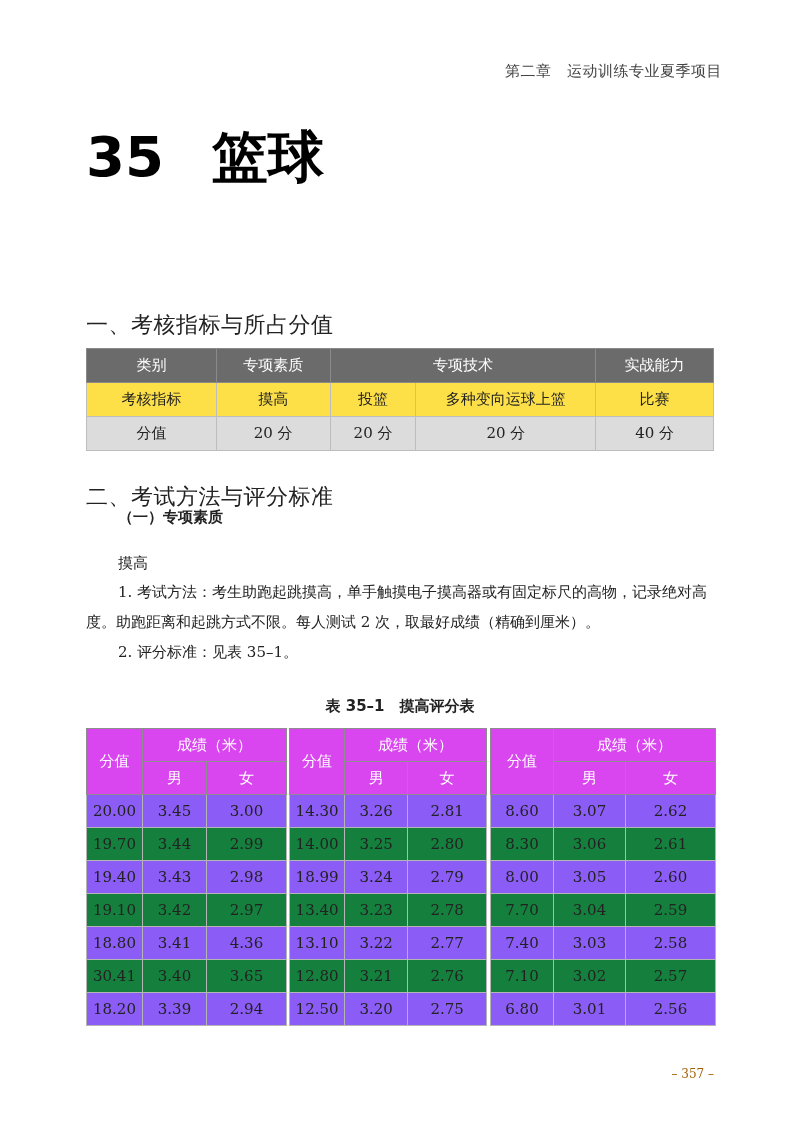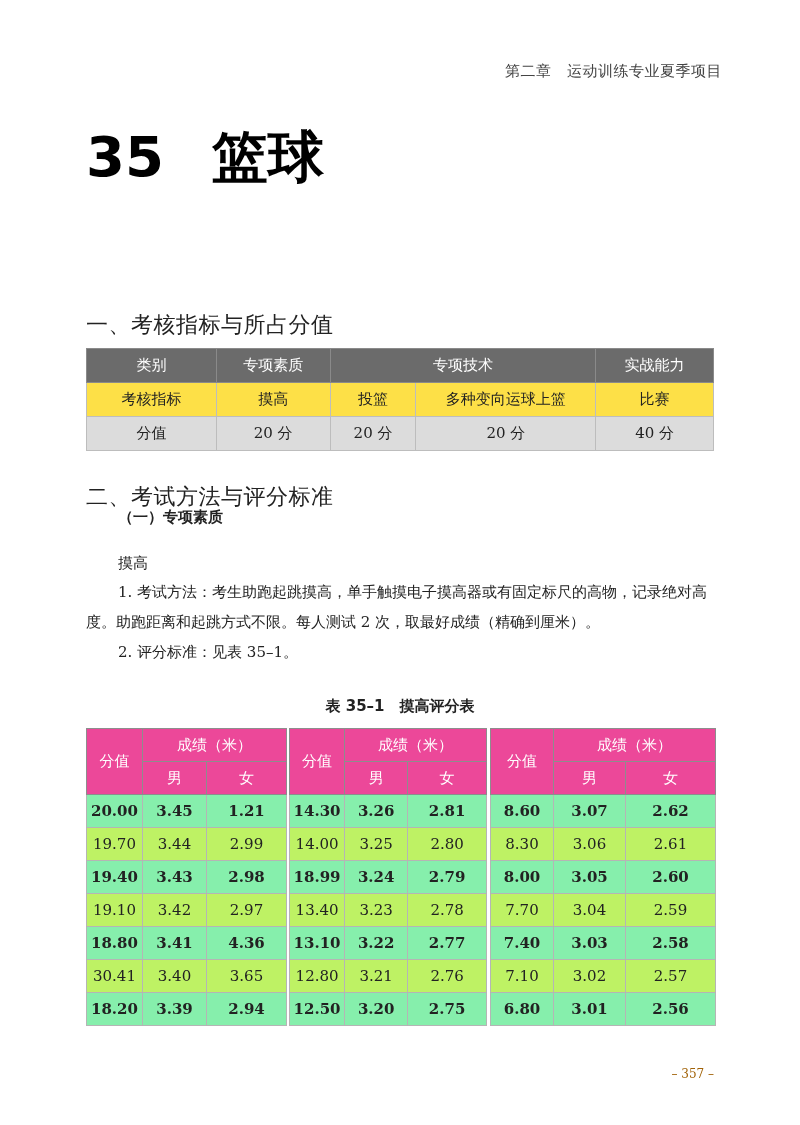--- a/index.html
+++ b/index.html
@@ -23,24 +23,24 @@
   .sub-h { top:496px; font-weight:bold;margin-top:12px; }
   .sub-item { top:554px; }
   .para { position:absolute; left:86px; width:630px; font-size:15px; line-height:30px; text-indent:32px; }
   .p1 { top:577px; }
   .p2 { top:637px; }
 
   .table-caption { position:absolute; top:697px; left:0; width:800px; text-align:center; font-size:15px;
                    font-family:"DejaVu Sans","Liberation Sans",sans-serif; font-weight:bold; }
   .mgrid { position:absolute; top:728px; border-collapse:collapse; font-size:15px; text-align:center; }
   .mgrid td { border:1px solid #b5b5b5; padding:0; }
-  .mgrid tr.hd td { background:#ec4899; color:#fff; border-color:#8d8d8d; height:32px; }
+  .mgrid tr.hd td { background:#d946ef; color:#fff; border-color:#8d8d8d; height:32px; }
   .mgrid tr.row td { height:32px; }
-  .mgrid tr.odd td { background:#86efac;font-weight:bold; }
-  .mgrid tr.even td { background:#bef264; }
+  .mgrid tr.odd td { background:#8b5cf6; }
+  .mgrid tr.even td { background:#15803d; }
   .t1 { left:86px; width:201px; }
   .t2 { left:289px; width:198px; }
   .t3 { left:490px; width:226px; }
   .page-number { position:absolute; top:1067px; right:86px; font-size:12px; color:#a16207; }
 </style>
 </head>
 <body>
 
 <div class="running-head">第二章　运动训练专业夏季项目</div>
 
@@ -101,21 +101,21 @@
         <td rowspan="2">分值</td>
         <td colspan="2">成绩（米）</td>
       </tr>
       <tr class="hd">
         <td>男</td>
         <td>女</td>
       </tr>
       <tr class="row odd">
         <td>20.00</td>
         <td>3.45</td>
-        <td>1.21</td>
+        <td>3.00</td>
       </tr>
       <tr class="row even">
         <td>19.70</td>
         <td>3.44</td>
         <td>2.99</td>
       </tr>
       <tr class="row odd">
         <td>19.40</td>
         <td>3.43</td>
         <td>2.98</td>

